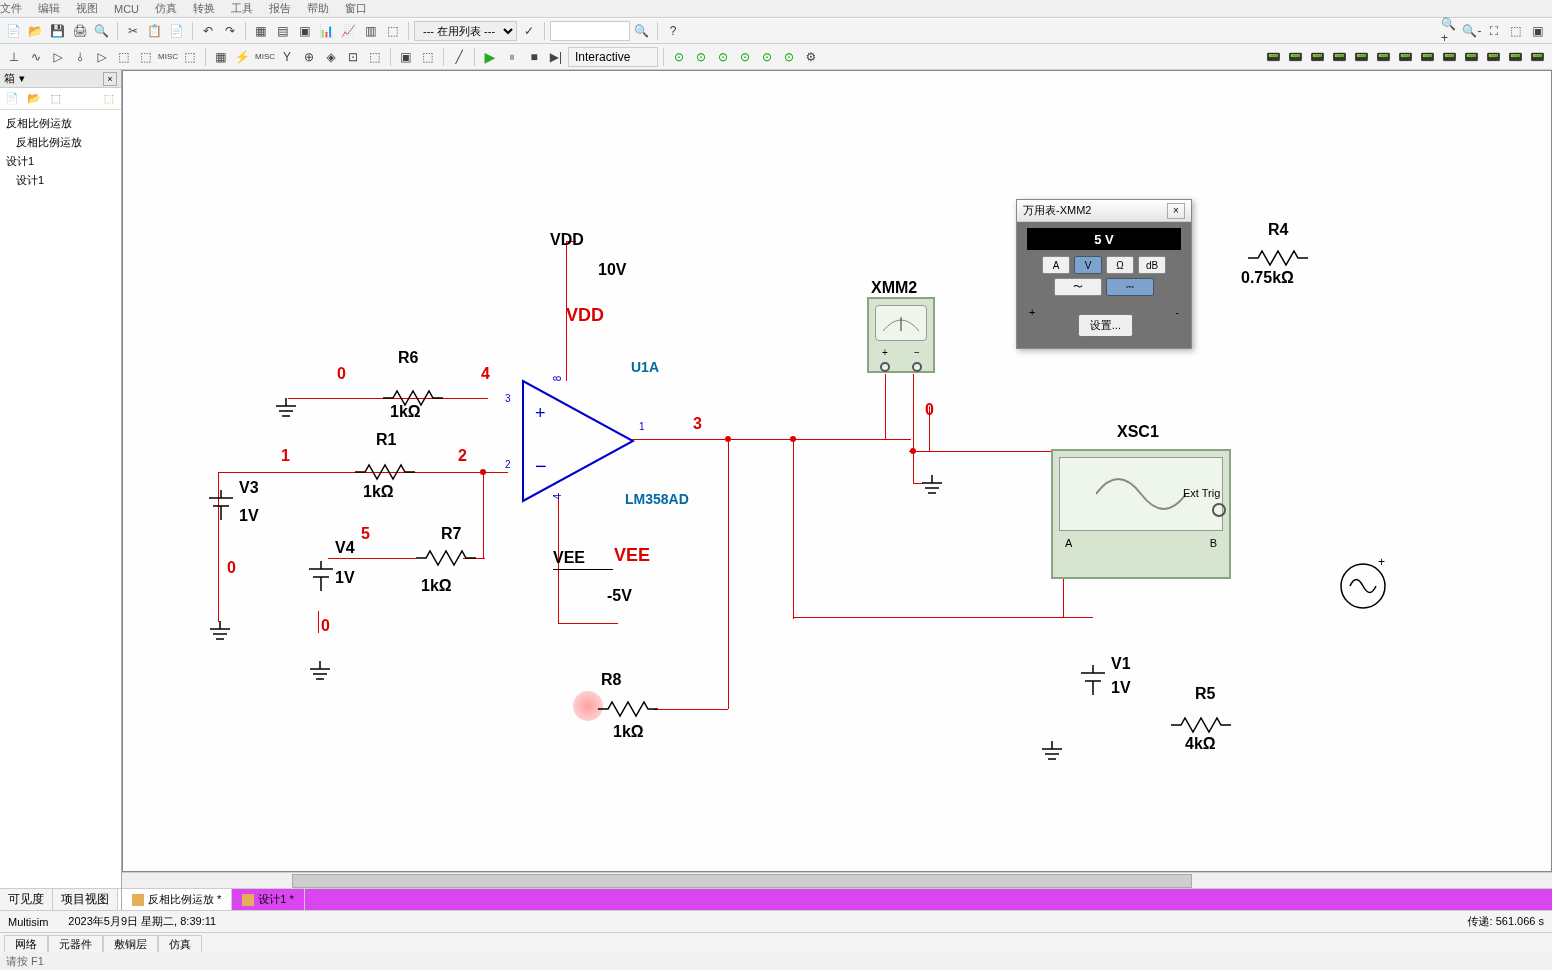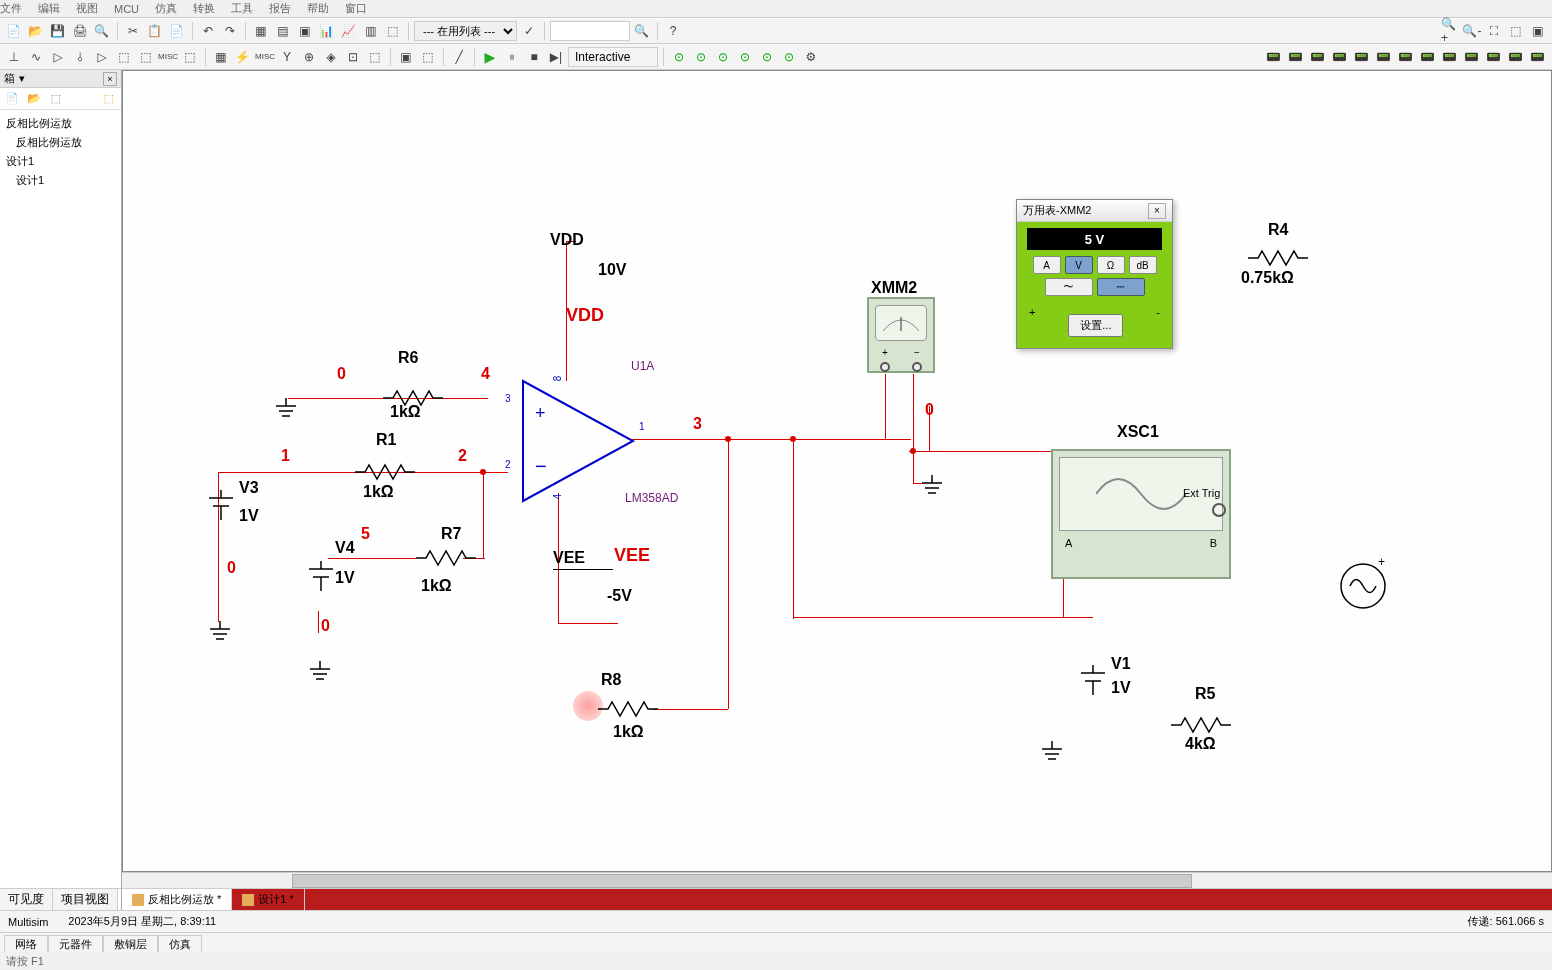--- a/index.html
+++ b/index.html
@@ -28,21 +28,21 @@
   .sb-tree { flex: 1; padding: 4px; }
   .tree-item { padding: 2px 0 2px 12px; cursor: default; }
   .sb-tabs { height: 22px; border-top: 1px solid #ccc; display: flex; font-size: 12px; }
   .sb-tab { padding: 2px 8px; border-right: 1px solid #ccc; cursor: pointer; background: #f4f4f4; }
   
   .canvas-area { flex: 1; display: flex; flex-direction: column; background: #fff; }
   .canvas { flex: 1; position: relative; background: #fefefe; overflow: hidden; border: 1px solid #888; }
   
   .comp-label { position: absolute; font-weight: bold; font-size: 16px; color: #000; white-space: nowrap; }
   .net-label { position: absolute; font-weight: bold; font-size: 16px; color: #d00; }
-  .blue-label { position: absolute; font-weight: normal; font-size: 12px; color: #701a75; }
+  .blue-label { position: absolute; font-weight: bold; font-size: 14px; color: #0369a1; }
   .red-pwr { position: absolute; font-weight: bold; font-size: 18px; color: #d00; }
   
   .wire { position: absolute; background: #d00; }
   .wire.h { height: 1px; }
   .wire.v { width: 1px; }
   
   .resistor { position: absolute; width: 60px; height: 20px; }
   .resistor svg { width: 60px; height: 20px; }
   
   .gnd { position: absolute; width: 30px; height: 24px; }
@@ -57,39 +57,39 @@
   .instrument .disp { height: 36px; margin: 6px; background: #eef5ea; border: 1px solid #999; border-radius: 4px; display: flex; align-items: center; justify-content: center; }
   .instrument .ports { display: flex; justify-content: space-around; padding-top: 4px; }
   .instrument .port { width: 10px; height: 10px; border: 2px solid #555; border-radius: 50%; background: #eee; }
   
   .scope { position: absolute; width: 180px; height: 130px; background: #d6e4d0; border: 2px solid #8aa385; }
   .scope .screen { margin: 6px; height: 74px; background: #eef5ea; border: 1px solid #999; display: flex; align-items: center; justify-content: center; }
   .scope .screen svg { width: 90px; height: 60px; }
   .scope .labels { display: flex; justify-content: space-between; padding: 0 12px; font-size: 11px; }
   .scope .ports { display: flex; justify-content: space-around; padding-top: 2px; }
   
-  .multimeter { position: absolute; width: 157px; height: 150px; background: #84cc16; border: 1px solid #888; box-shadow: 2px 2px 6px rgba(0,0,0,0.3); }
+  .multimeter { position: absolute; width: 176px; height: 150px; background: #737373; border: 1px solid #888; box-shadow: 2px 2px 6px rgba(0,0,0,0.3); }
   .mm-title { height: 22px; background: linear-gradient(#fff,#e4e4e4); border-bottom: 1px solid #ccc; display: flex; align-items: center; padding: 0 6px; font-size: 11px; }
   .mm-title .x { margin-left: auto; width: 18px; height: 16px; border: 1px solid #aaa; display: flex; align-items: center; justify-content: center; cursor: pointer; font-size: 10px; }
   .mm-disp { margin: 6px 10px; height: 22px; background: #000; color: #fff; display: flex; align-items: center; justify-content: center; font-size: 13px; font-weight: bold; }
   .mm-btns { display: flex; gap: 4px; justify-content: center; margin: 4px 0; }
   .mm-btn { width: 28px; height: 18px; border: 1px solid #888; background: #f0f0f0; font-size: 10px; display: flex; align-items: center; justify-content: center; cursor: pointer; border-radius: 2px; }
   .mm-btn.active { background: #7da2ce; border-color: #456; }
   .mm-settings { text-align: center; margin-top: 8px; }
   .mm-settings button { font-size: 11px; padding: 2px 10px; }
   .mm-pm { display: flex; justify-content: space-between; padding: 6px 12px 0; font-size: 11px; }
   
   .click-marker { position: absolute; width: 30px; height: 30px; border-radius: 50%; background: radial-gradient(circle, rgba(255,120,120,0.7), rgba(255,120,120,0.2)); }
   
   .junction { position: absolute; width: 6px; height: 6px; background: #d00; border-radius: 50%; transform: translate(-3px,-3px); }
   
   .scrollbar-h { height: 16px; background: #f0f0f0; border-top: 1px solid #ccc; position: relative; }
   .scrollbar-h .thumb { position: absolute; left: 170px; width: 900px; height: 14px; top: 1px; background: #cdcdcd; border: 1px solid #aaa; }
   
-  .doc-tabs { height: 22px; background: #b91c1c; border-top: 1px solid #ccc; display: flex; font-size: 11px; }
+  .doc-tabs { height: 22px; background: #d946ef; border-top: 1px solid #ccc; display: flex; font-size: 11px; }
   .doc-tab { padding: 2px 10px; border-right: 1px solid #ccc; display: flex; gap: 4px; align-items: center; cursor: pointer; }
   .doc-tab.active { background: #fff; }
   .doc-tab .ic { width: 12px; height: 12px; background: #e4ae5a; }
   
   .statusbar { height: 22px; background: #f4f4f4; border-top: 1px solid #ccc; display: flex; align-items: center; padding: 0 8px; font-size: 11px; gap: 20px; }
   .statusbar .right { margin-left: auto; }
   
   .bottom-tabs { height: 20px; background: #f4f4f4; border-top: 1px solid #ccc; display: flex; font-size: 11px; padding-left: 4px; }
   .bt-tab { padding: 1px 10px; border: 1px solid #ccc; border-bottom: none; margin-top: 2px; cursor: pointer; }
   

